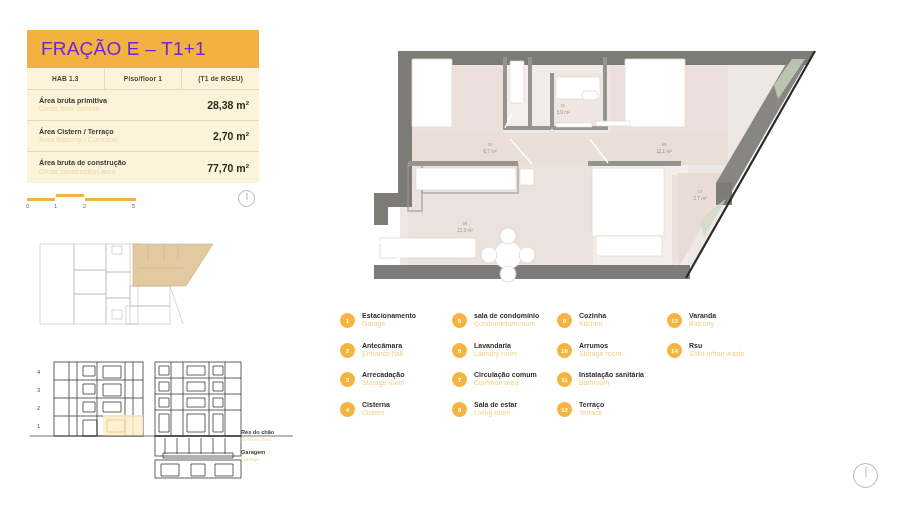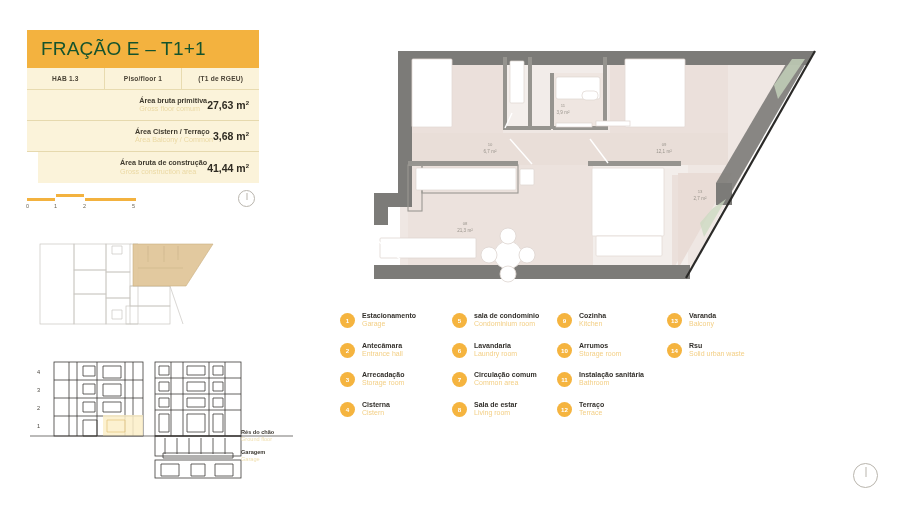--- a/index.html
+++ b/index.html
@@ -14,38 +14,38 @@
   
   #left-panel { position: absolute; left: 27px; top: 30px; width: 232px; }
 
   .title-band {
     background: #F3B23F;
     height: 38px;
     display: flex; align-items: center;
     padding-left: 14px;
   }
   .title-band span {
-    font-size: 19px; font-weight: 400; color: #14532d;
+    font-size: 19px; font-weight: 400; color: #6d28d9;
     letter-spacing: 0.2px;
   }
 
   .meta-row { display: flex; background: #FBF3DA; height: 22px; border-bottom: 1px solid #E8DBB0;}
   .meta-cell {
     flex: 1; display: flex; align-items: center; justify-content: center;
     font-size: 6.6px; font-weight: bold; color: #4a4336; letter-spacing: .2px;
     border-right: 1px solid #E8DBB0;
   }
   .meta-cell:last-child { border-right: none; }
 
   .area-row {
-    display: flex; align-items: center; justify-content: flex-end;
+    display: flex; align-items: center; justify-content: space-between;
     background: #FBF3DA; height: 31px; padding: 0 10px 0 12px;
     border-bottom: 1px solid #E6D9AE;
   }
-  .area-row:last-child { border-bottom: none; margin-left: 11px; }
+  .area-row:last-child { border-bottom: none; }
   .area-labels { display: flex; flex-direction: column; line-height: 1.12; }
   .area-pt { font-size: 7.2px; font-weight: bold; color: #3f3a2e; }
   .area-en { font-size: 7.2px; color: #EBD9A4; }
   .area-val { font-size: 10.5px; font-weight: bold; color: #2f2b22; }
   .area-val sup { font-size: 6px; }
 
   
   .scalebar-wrap { position: relative; margin-top: 9px; height: 22px; }
   .sb-seg { position: absolute; height: 3px; background: #F3B23F; }
   .sb-tick { position: absolute; font-size: 5.5px; color: #6b6555; }
@@ -99,35 +99,35 @@
       <div class="meta-cell">Piso/floor 1</div>
       <div class="meta-cell">(T1 de RGEU)</div>
     </div>
 
     <div>
       <div class="area-row">
         <div class="area-labels">
           <span class="area-pt">Área bruta primitiva</span>
           <span class="area-en">Gross floor comum</span>
         </div>
-        <div class="area-val"><span>27,63 m</span><sup>2</sup></div>
+        <div class="area-val"><span>28,38 m</span><sup>2</sup></div>
       </div>
       <div class="area-row">
         <div class="area-labels">
           <span class="area-pt">Área Cistern / Terraço</span>
           <span class="area-en">Área Balcony / Common</span>
         </div>
-        <div class="area-val"><span>3,68 m</span><sup>2</sup></div>
+        <div class="area-val"><span>2,70 m</span><sup>2</sup></div>
       </div>
       <div class="area-row">
         <div class="area-labels">
           <span class="area-pt">Área bruta de construção</span>
           <span class="area-en">Gross construction area</span>
         </div>
-        <div class="area-val"><span>41,44 m</span><sup>2</sup></div>
+        <div class="area-val"><span>77,70 m</span><sup>2</sup></div>
       </div>
     </div>
 
     <div class="scalebar-wrap">
       <div class="sb-seg" style="left:0px;  top:6px; width:28px;"></div>
       <div class="sb-seg" style="left:29px; top:2px; width:28px;"></div>
       <div class="sb-seg" style="left:58px; top:6px; width:51px;"></div>
       <div class="sb-tick" style="left:-1px; top:11px;">0</div>
       <div class="sb-tick" style="left:27px; top:11px;">1</div>
       <div class="sb-tick" style="left:56px; top:11px;">2</div>

